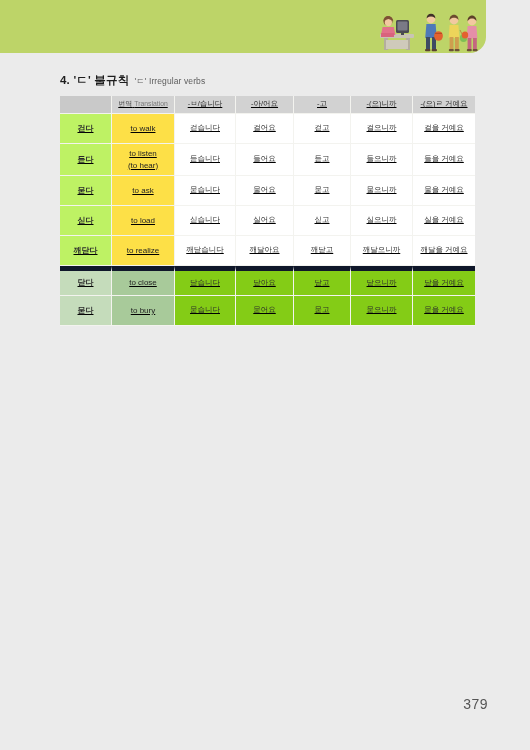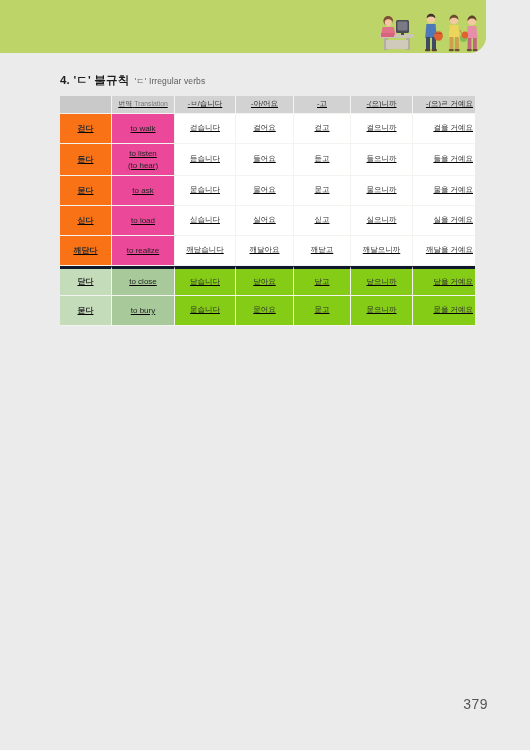--- a/index.html
+++ b/index.html
@@ -51,44 +51,44 @@
   table.conj col.c5 { width: 62px; }
   table.conj col.c6 { width: 62px; }
 
   table.conj th, table.conj td {
     border-right: 1px solid #f3f3ef;
     border-bottom: 1px solid #f3f3ef;
     text-align: center; vertical-align: middle;
     font-size: 7.5px; color: #2c2c2c; line-height: 1.45;
     padding: 0 2px;
   }
-  table.conj th:last-child, table.conj td:last-child { border-right: none; text-align: right; }
+  table.conj th:last-child, table.conj td:last-child { border-right: none; }
 
   
   thead th { height: 18px; background: #d2d2d2; font-weight: normal; }
   thead th.blank { background: #c9c9c9; }
   th .hdr-ko { font-size: 7px; color: #3a3a3a; }
   th .hdr-en { font-size: 6.8px; color: #7a7a7a; }
 
   
   tbody tr { height: 30px; }
   tbody tr.tall { height: 32px; }
 
   
   tr.gA td { background: #ffffff; }
-  tr.gA td.vb  { background: #f97316; font-weight: bold; font-size: 8px; }
-  tr.gA td.tr  { background: #ec4899; font-size: 8px; color: #232323; margin-top: 14px; }
+  tr.gA td.vb  { background: #bef264; font-weight: bold; font-size: 8px; }
+  tr.gA td.tr  { background: #fde047; font-size: 8px; color: #232323; margin-top: 14px; }
 
   
   tr.gB td { background: #84cc16; }
   tr.gB td.vb  { background: #c5dcbb; font-weight: bold; font-size: 8px; }
   tr.gB td.tr  { background: #a8ca9a; font-size: 8px; color: #1f1f1f; }
 
   
-  tr.sep-top td { border-top: 3px solid #0f172a; }
+  tr.sep-top td { border-top: 5px solid #0f172a; }
 
   td.form { color: #3c3c3c; }
 
   
   .page-num {
     position: absolute; right: 42px; bottom: 38px;
     font-size: 14px; color: #555; letter-spacing: .5px;
   }
 </style>
 </head>

